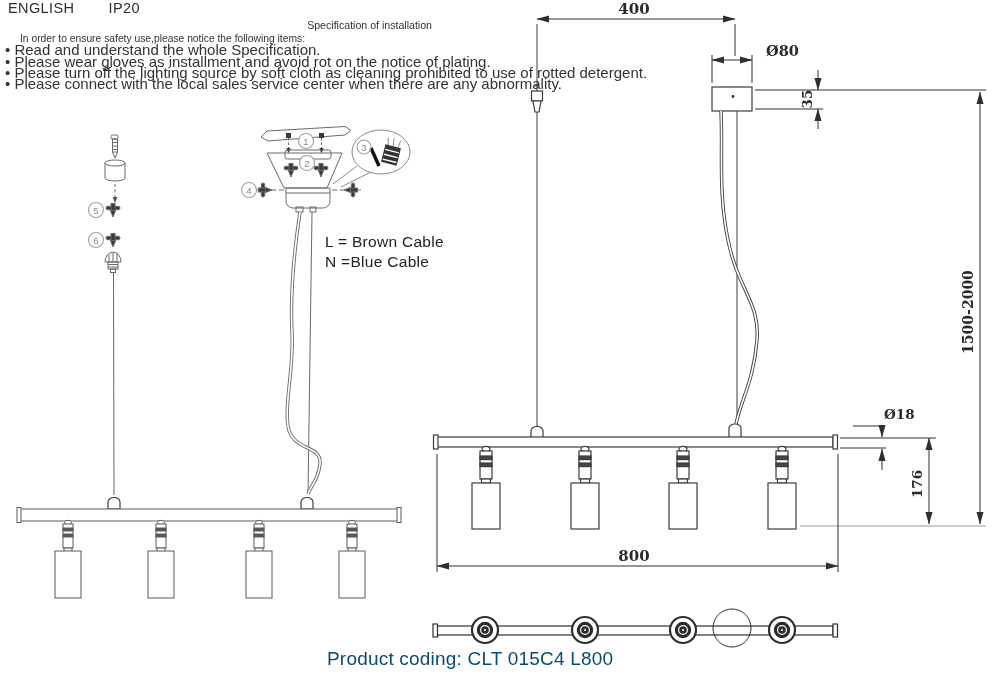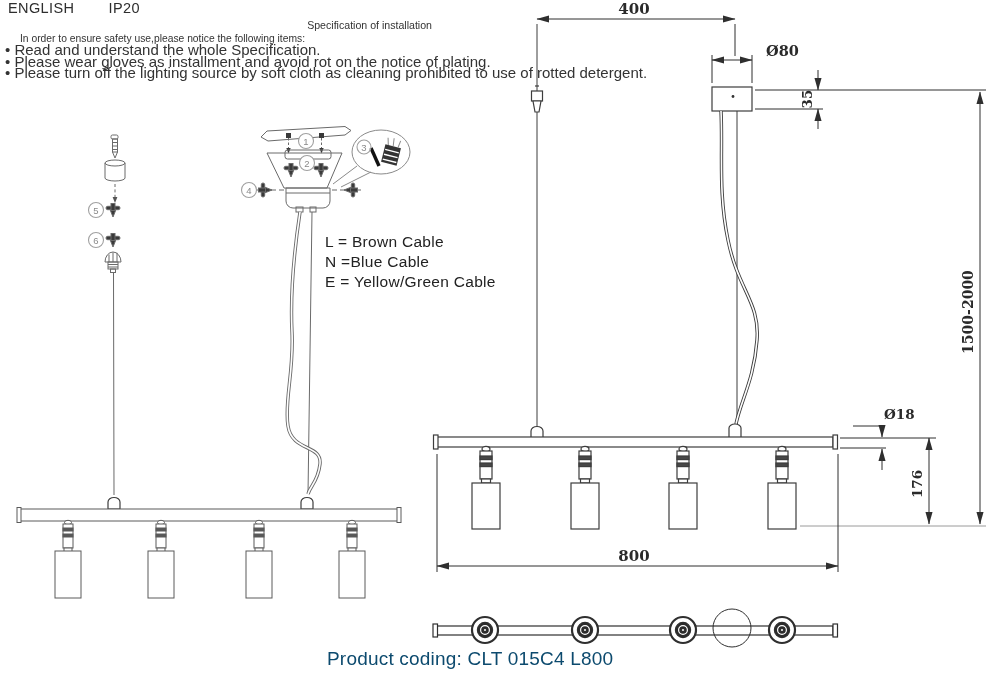--- a/index.html
+++ b/index.html
@@ -254,23 +254,23 @@
   <div id="hdr" class="abs">
     <span>ENGLISH</span><span>IP20</span>
   </div>
 
   <div id="spec" class="abs">
     <div class="title">Specification of installation</div>
     <div class="intro">In order to ensure safety use,please notice the following items:</div>
     <div class="li"><span>•</span> <span>Read and understand the whole Specification.</span></div>
     <div class="li"><span>•</span> <span>Please wear gloves as installment and avoid rot on the notice of plating.</span></div>
     <div class="li"><span>•</span> <span>Please turn off the lighting source by soft cloth as cleaning prohibited to use of rotted detergent.</span></div>
+    <div class="li"><span>•</span> <span>Please connect with the local sales service center when there are any abnormality.</span></div>
   </div>
 
   <div id="legend" class="abs">
     <div>L = Brown Cable</div>
     <div>N =Blue Cable</div>
-    <div>E = Yellow/Green Cable</div>
   </div>
 
   <div id="pcode" class="abs">Product coding: CLT 015C4 L800</div>
 
 </div>
 
 </body></html>

